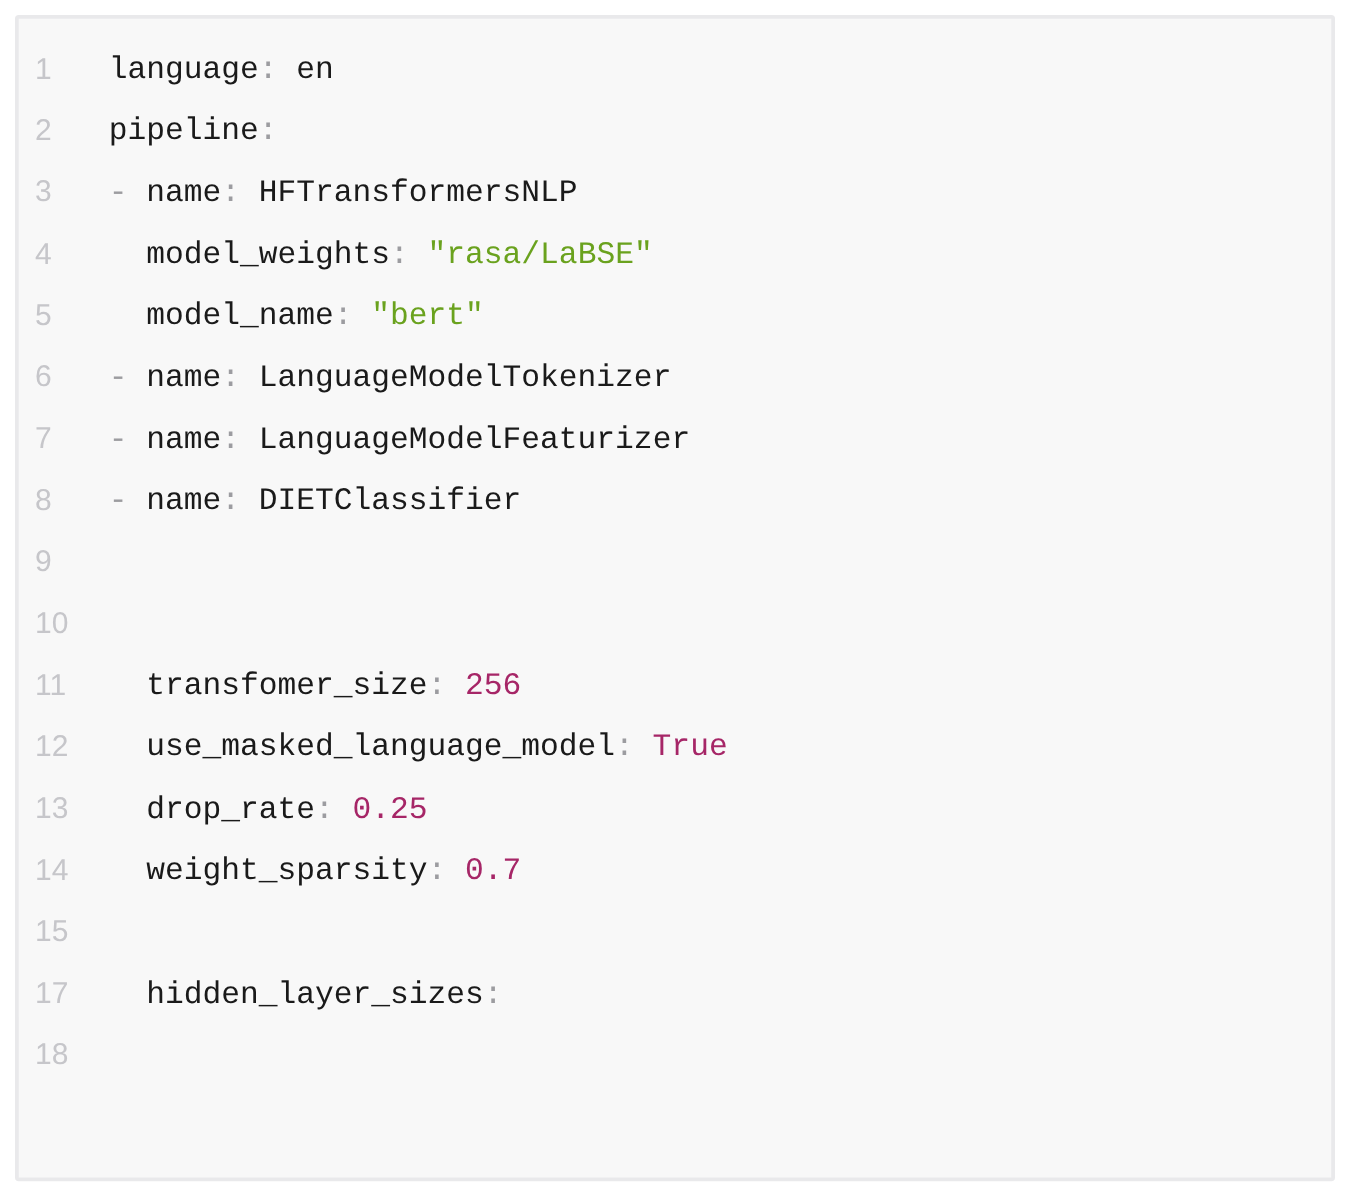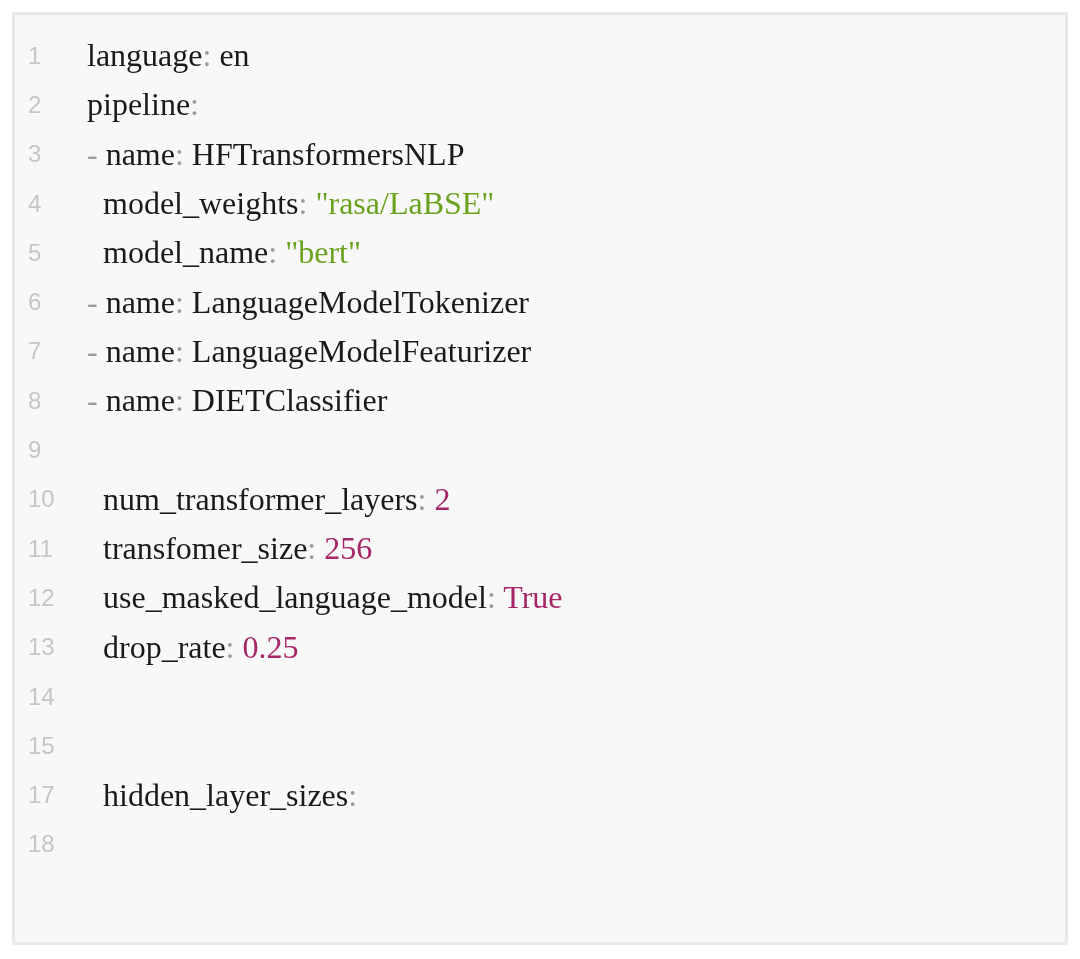--- a/index.html
+++ b/index.html
@@ -40,22 +40,22 @@
     flex: 0 0 59px;
     width: 59px;
     font-family: "Liberation Sans", sans-serif;
     font-size: 24px;
     color: var(--c-line_number, #c6c6ca);
     text-align: left;
     user-select: none;
   }
   .lc {
     white-space: pre;
-    font-family: Liberation Serif, serif;
-    font-size: 32px;
+    font-family: Liberation Mono, monospace;
+    font-size: 25px;
     letter-spacing: 0;
   }
   .tok-key   { color: var(--c-key, #1a1a1a); }
   .tok-plain { color: var(--c-key, #1a1a1a); }
   .tok-punct { color: var(--c-punctuation, #9c9ca0); }
   .tok-str   { color: var(--c-string, #6aa21e); }
   .tok-num   { color: var(--c-number, #a62667); }
   .tok-bool  { color: var(--c-number, #a62667); margin-top: 36px; }
 </style>
 </head>
@@ -94,36 +94,36 @@
         </div>
         <div class="row">
           <span class="ln">8</span>
           <span class="lc"><span class="tok tok-punct">- </span><span class="tok tok-key">name</span><span class="tok tok-punct">:</span><span class="tok tok-plain"> DIETClassifier</span></span>
         </div>
         <div class="row">
           <span class="ln">9</span>
         </div>
         <div class="row">
           <span class="ln">10</span>
-          <span class="lc"><span class="tok tok-plain">  </span><span class="tok tok-key">num_transformer_layers</span><span class="tok tok-punct">:</span><span class="tok tok-num"> 2</span></span>
         </div>
         <div class="row">
           <span class="ln">11</span>
           <span class="lc"><span class="tok tok-plain">  </span><span class="tok tok-key">transfomer_size</span><span class="tok tok-punct">:</span><span class="tok tok-num"> 256</span></span>
         </div>
         <div class="row">
           <span class="ln">12</span>
           <span class="lc"><span class="tok tok-plain">  </span><span class="tok tok-key">use_masked_language_model</span><span class="tok tok-punct">:</span><span class="tok tok-bool"> True</span></span>
         </div>
         <div class="row">
           <span class="ln">13</span>
           <span class="lc"><span class="tok tok-plain">  </span><span class="tok tok-key">drop_rate</span><span class="tok tok-punct">:</span><span class="tok tok-num"> 0.25</span></span>
         </div>
         <div class="row">
           <span class="ln">14</span>
+          <span class="lc"><span class="tok tok-plain">  </span><span class="tok tok-key">weight_sparsity</span><span class="tok tok-punct">:</span><span class="tok tok-num"> 0.7</span></span>
         </div>
         <div class="row">
           <span class="ln">15</span>
         </div>
         <div class="row">
           <span class="ln">17</span>
           <span class="lc"><span class="tok tok-plain">  </span><span class="tok tok-key">hidden_layer_sizes</span><span class="tok tok-punct">:</span></span>
         </div>
         <div class="row">
           <span class="ln">18</span>

